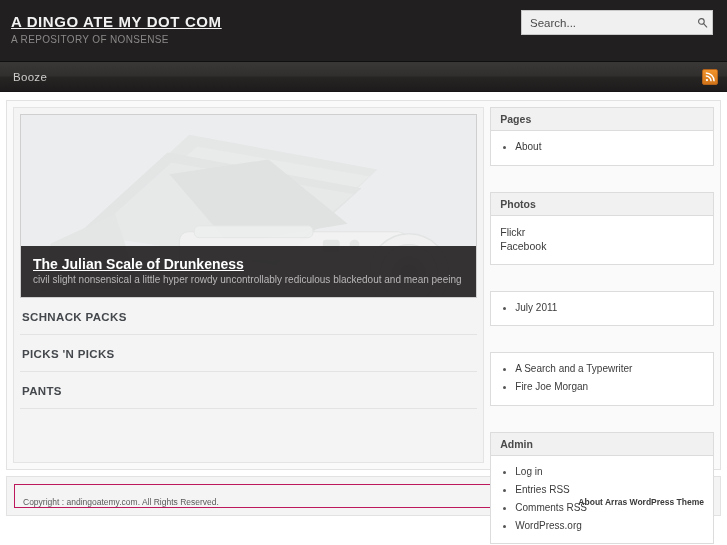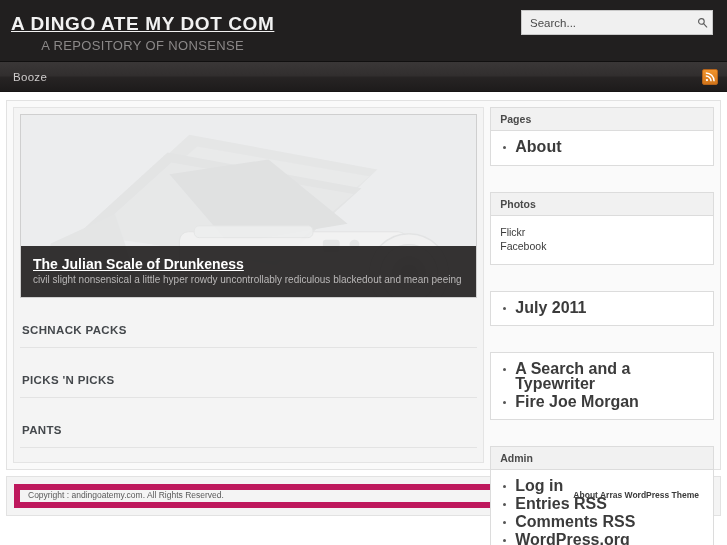--- a/index.html
+++ b/index.html
@@ -20,36 +20,35 @@
     height: 62px;
     background: #211F1F;
     border-bottom: 1px solid #111010;
   }
   .brand-block {
     position: absolute;
     left: 11px;
     top: 13px;
   }
   .site-title {
-    font-size: 19px;
+    font-size: 15px;
     font-weight: bold;
     letter-spacing: 0.6px;
     color: #f2f2f2;
     line-height: 1.15;
     text-transform: uppercase;
     white-space: nowrap;
   }
   .site-tagline {
-    font-size: 13px;
+    font-size: 10px;
     letter-spacing: 0.35px;
     color: #8b8888;
     text-transform: uppercase;
     margin-top: 3px;
     white-space: nowrap;
-    text-align: center;
   }
 
   .search-wrap {
     position: absolute;
     right: 14px;
     top: 10px;
     width: 192px;
     height: 25px;
     background: #f0f0f0;
     border: 1px solid #c9c9c9;
@@ -172,21 +171,21 @@
     font-size: 10px;
     color: #b9b7b7;
     line-height: 1.3;
     white-space: nowrap;
     overflow: hidden;
   }
 
   .post-list { list-style: none; margin-top: 0; }
   .post-row {
     border-bottom: 1px solid #e3e3e3;
-    padding: 26px 2px 11px 2px;
+    padding: 13px 2px 11px 2px;
   }
   .post-title {
     font-size: 11.5px;
     font-weight: bold;
     letter-spacing: 0.35px;
     color: #44484c;
     text-transform: uppercase;
     text-decoration: none;
     display: block;
   }
@@ -208,24 +207,23 @@
     padding: 5px 9px 5px 9px;
     font-size: 10.5px;
     font-weight: bold;
     color: #4a4a4a;
   }
   .widget-body { padding: 9px 9px 10px 9px; }
   .widget-list { list-style: none; }
   .widget-list li {
     position: relative;
     padding-left: 15px;
-    font-size: 16px;
+    font-size: 10px;
     line-height: 14.5px;
     margin-bottom: 0px;
-    font-weight: bold;
   }
   .widget-list li + li { margin-top: 3.5px; }
   .widget-list li::before {
     content: "";
     position: absolute;
     left: 3px;
     top: 6px;
     width: 3px;
     height: 3px;
     background: #555;
@@ -244,24 +242,24 @@
 
   
   .footer-wrap { padding: 6px 6px 7px 6px; background: #ffffff; }
   .footer-shell {
     background: #f4f4f4;
     border: 1px solid #e2e2e2;
     padding: 7px;
   }
   .footer-inner {
     background: #f4f4f4;
-    border: 6px solid #be185d;
+    border: 1px solid #be185d;
     height: 24px;
     display: flex;
-    align-items: flex-start;
+    align-items: flex-end;
     justify-content: space-between;
     padding: 0 8px;
   }
   .footer-left { font-size: 8.5px; color: #595959; }
   .footer-right {
     font-size: 8.5px;
     font-weight: bold;
     color: #3a3a3a;
     text-decoration: none;
   }

